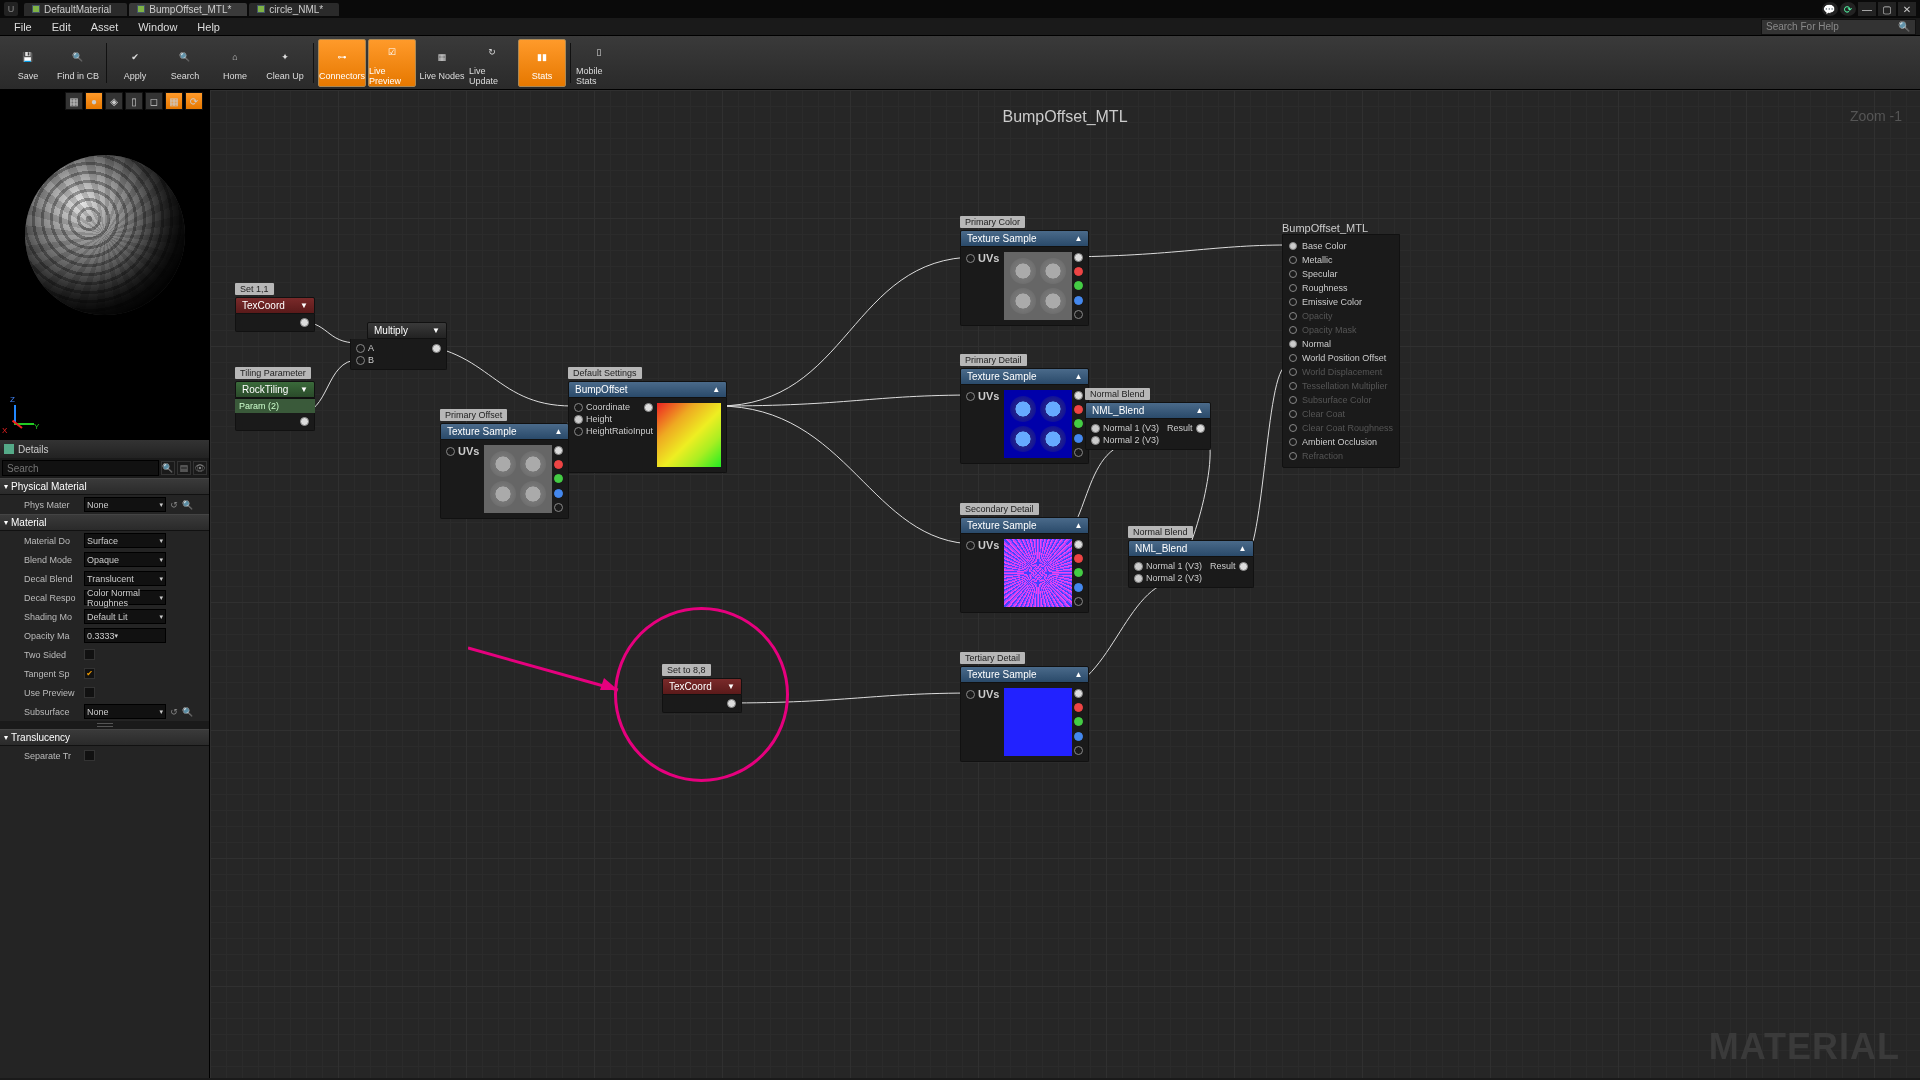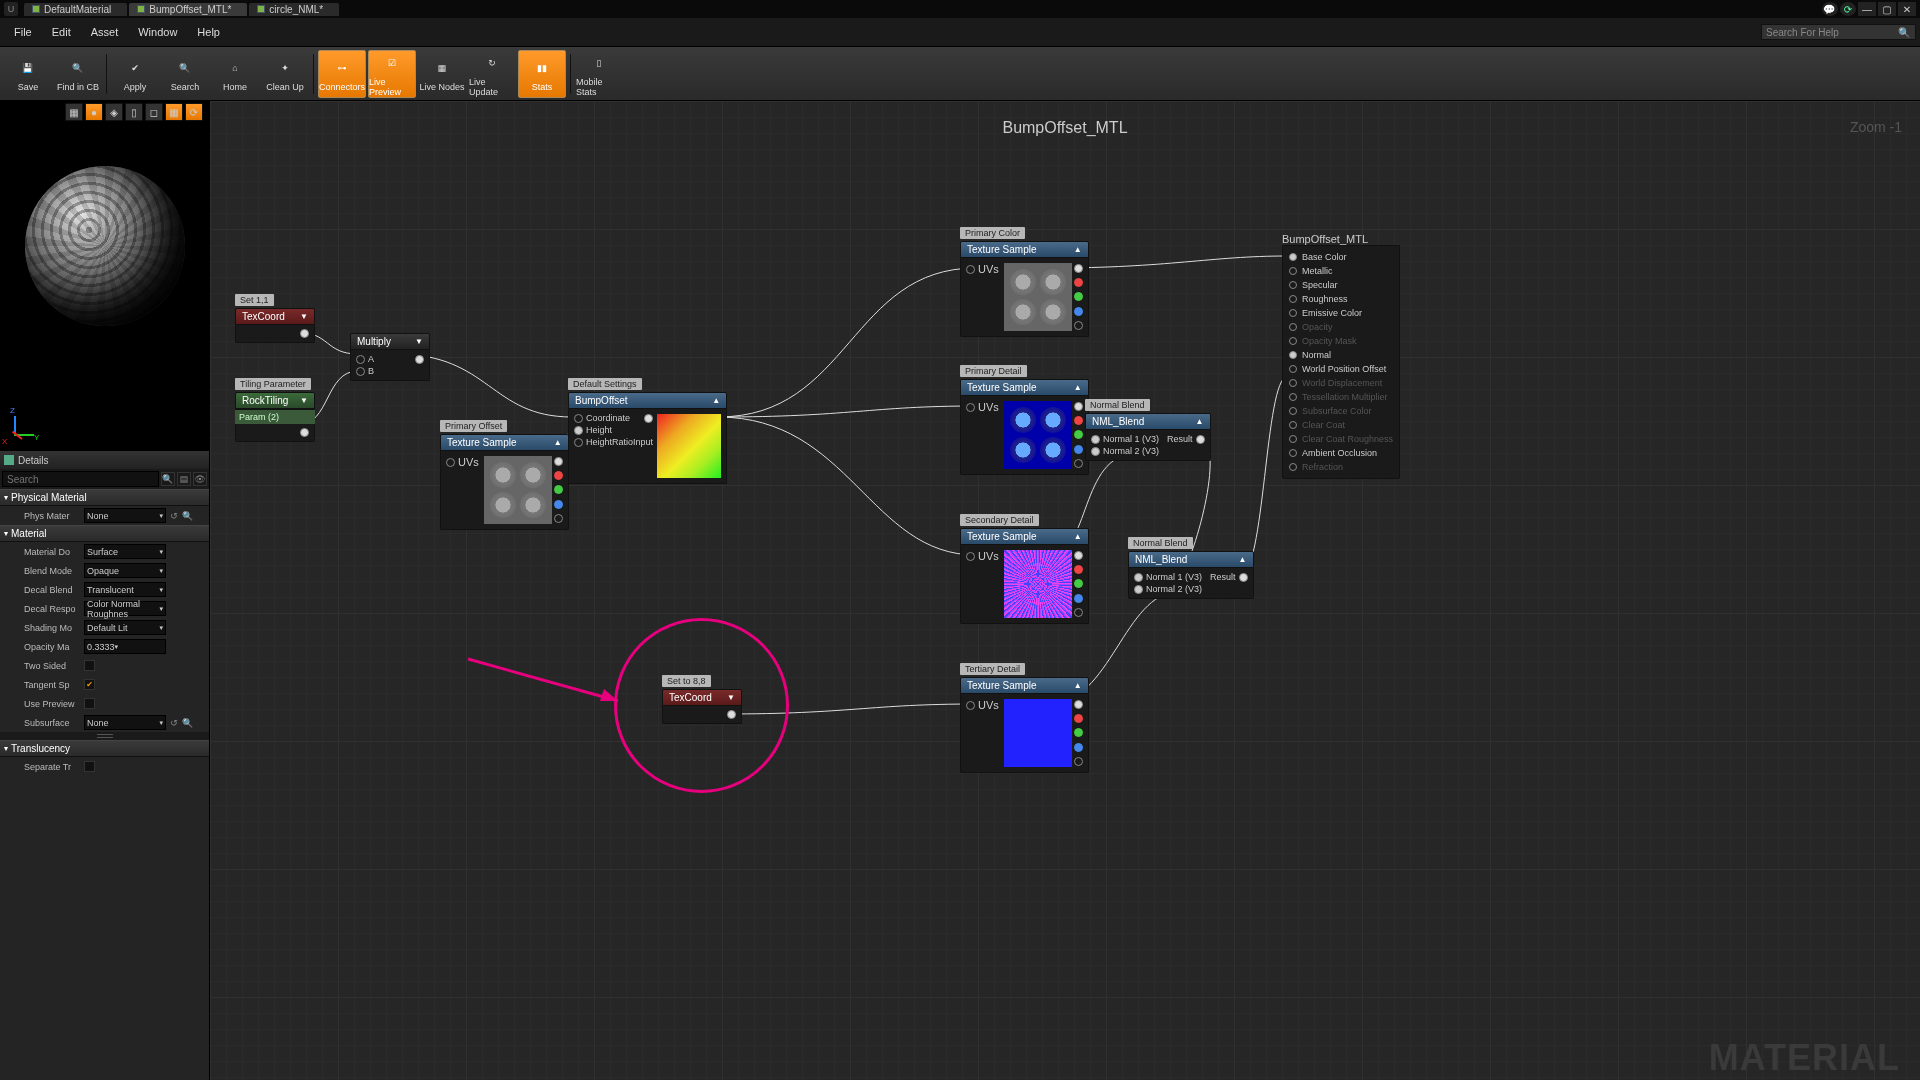--- a/index.html
+++ b/index.html
@@ -8,21 +8,21 @@
 .titlebar { height:18px; background:#0a0a0a; display:flex; align-items:center; padding:0 4px; }
 .titlebar .logo { width:14px; height:14px; background:#222; border-radius:2px; margin-right:6px; display:flex; align-items:center; justify-content:center; color:#888; font-size:9px;}
 .titlebar .tabs { display:flex; gap:2px; flex:1; }
 .titlebar .tab { background:#2a2a2a; padding:1px 16px 1px 8px; border-radius:2px 2px 0 0; display:flex; align-items:center; gap:4px; font-size:10px; color:#ccc; position:relative;}
 .titlebar .tab.active { background:#3a3a3a; }
 .titlebar .tab .dot { width:8px; height:8px; background:#7fb347; border:1px solid #456; }
 .titlebar .winbtns { display:flex; gap:2px; }
 .titlebar .winbtns span { width:18px; height:14px; background:#222; display:flex; align-items:center; justify-content:center; color:#ccc; font-size:10px;}
 .titlebar .winbtns .chat{ width:16px; height:14px; color:#5fa; border-radius:50%;}
 
-.menubar { height:29px; background:#1a1a1a; border-bottom:1px solid #000; display:flex; align-items:center; padding:0 4px; }
+.menubar { height:18px; background:#1a1a1a; border-bottom:1px solid #000; display:flex; align-items:center; padding:0 4px; }
 .menubar .item { padding:0 10px; font-size:11px; color:#ddd;}
 .menubar .help-search { margin-left:auto; background:#333; border:1px solid #111; height:16px; width:155px; padding:0 4px; color:#888; font-size:10px; display:flex; align-items:center; justify-content:space-between;}
 
 .toolbar { height:54px; background:linear-gradient(#3a3a3a,#2a2a2a); border-bottom:1px solid #000; display:flex; align-items:center; padding:2px 4px; gap:2px; }
 .toolbar .btn { width:48px; height:48px; display:flex; flex-direction:column; align-items:center; justify-content:center; gap:2px; border:1px solid transparent; border-radius:2px; font-size:9px; color:#ddd; }
 .toolbar .btn.active { background:linear-gradient(#ff9a2a,#e67800); border:1px solid #a85; color:#fff;}
 .toolbar .btn .ico { width:24px; height:24px; display:flex; align-items:center; justify-content:center; }
 .toolbar .sep { width:1px; height:40px; background:#111; margin:0 2px; }
 
 .main { display:flex; height:calc(1080px - 18px - 20px - 54px); }
@@ -62,21 +62,21 @@
 .graph { flex:1; background:#262626; position:relative; overflow:hidden; background-image:linear-gradient(#2b2b2b 1px,transparent 1px),linear-gradient(90deg,#2b2b2b 1px,transparent 1px); background-size:16px 16px;}
 .graph::before{content:"";position:absolute;inset:0;background-image:linear-gradient(#303030 1px,transparent 1px),linear-gradient(90deg,#303030 1px,transparent 1px);background-size:128px 128px;pointer-events:none;}
 .graph-title { position:absolute; top:18px; left:50%; transform:translateX(-50%); font-size:16px; color:#ccc;}
 .zoom-ind { position:absolute; top:18px; right:18px; font-size:14px; color:#555;margin-left:29px;}
 .watermark{position:absolute;bottom:10px;right:20px;font-size:36px;color:#3a3a3a;font-weight:bold;letter-spacing:1px;}
 .node { position:absolute; }
 .node .comment{ background:rgba(200,200,200,.9); color:#222; font-size:9px; padding:1px 5px; border-radius:1px; display:inline-block; margin-bottom:2px;}
 .node .head { background:linear-gradient(#4a6a8a,#2a4a6a); padding:2px 6px; font-size:10px; color:#fff; border:1px solid #111; display:flex; justify-content:space-between; align-items:center; border-radius:2px 2px 0 0; min-width:80px;}
 .node .head.red{ background:linear-gradient(#7a2a2a,#5a1a1a);}
 .node .head.green{ background:linear-gradient(#3a6a3a,#2a4a2a);}
-.node .head.dark{ background:linear-gradient(#3a3a3a,#222);}
+.node .head.dark{ background:linear-gradient(#3a3a3a,#222);margin-left:17px;}
 .node .head .tri{font-size:8px;}
 .node .body { background:#1a1a1a; border:1px solid #111; border-top:none; padding:3px; border-radius:0 0 2px 2px;}
 .node .row { display:flex; align-items:center; justify-content:space-between; padding:1px 2px; font-size:9px; color:#ccc; gap:8px;}
 .node .pin { width:9px; height:9px; border-radius:50%; background:#1a1a1a; border:1px solid #888;}
 .node .pin.out{background:#ddd;}
 .node .pin.r{border-color:#e44;}
 .node .pin.g{border-color:#4c4;}
 .node .pin.b{border-color:#48e;}
 .node .pin.filled{background:#ccc;}
 .node .pin.filled.r{background:#e44;}
@@ -87,21 +87,21 @@
 .node .thumb { width:68px; height:68px; margin:2px;}
 .thumb.circles{background:#666;display:grid;grid-template:1fr 1fr/1fr 1fr;gap:4px;padding:6px;}
 .thumb.circles span{background:radial-gradient(#aaa 40%,#777 42%,#666);border-radius:50%;}
 .thumb.bluecircles{background:#00a;display:grid;grid-template:1fr 1fr/1fr 1fr;gap:4px;padding:6px;}
 .thumb.bluecircles span{background:radial-gradient(#6af 40%,#228 42%,#00a);border-radius:50%;}
 .thumb.noise{background:repeating-conic-gradient(#a4f 0 2deg,#44f 2deg 4deg,#e4e 4deg 6deg);}
 .thumb.blue{background:#22f;}
 .thumb.grad{background:linear-gradient(135deg,#e22 0%,#ea2 30%,#ee2 55%,#ae2 75%,#2e2 100%);}
 .texsample .body{display:flex;}
 .texsample .outs{display:flex;flex-direction:column;justify-content:space-around;padding:2px 2px 2px 0;gap:3px;}
-.texsample .ins{display:flex;flex-direction:column;padding:2px 3px 2px 2px;}
+.texsample .ins{display:flex;flex-direction:column;padding:2px 3px 2px 2px;font-weight:bold;}
 .outnode{position:absolute;}
 .outnode .body{background:#1a1a1a;border:1px solid #111;border-radius:0 0 2px 2px;padding:4px 6px;}
 .outnode .orow{display:flex;align-items:center;gap:5px;font-size:9px;padding:2px 0;color:#ccc;}
 .outnode .orow.dim{color:#555;}
 .outnode .opin{width:8px;height:8px;border-radius:50%;border:1px solid #888;}
 .outnode .opin.on{background:#ccc;}
 svg.wires{position:absolute;inset:0;width:100%;height:100%;pointer-events:none;}
 svg.wires path{stroke:#ddd;stroke-width:1;fill:none;}
 .annot-circle{position:absolute;border:3px solid #e6007e;border-radius:50%;pointer-events:none;}
 .annot-arrow{position:absolute;pointer-events:none;}

